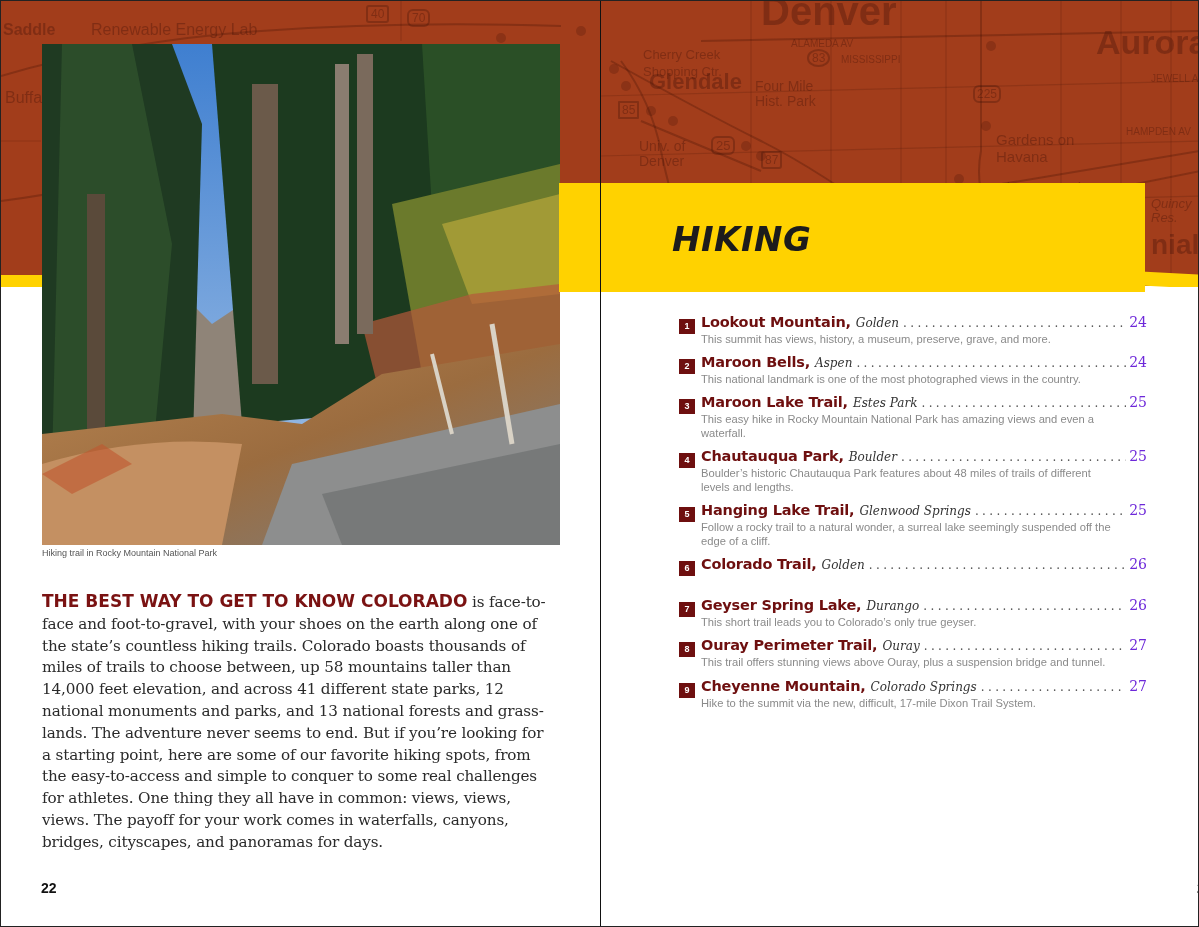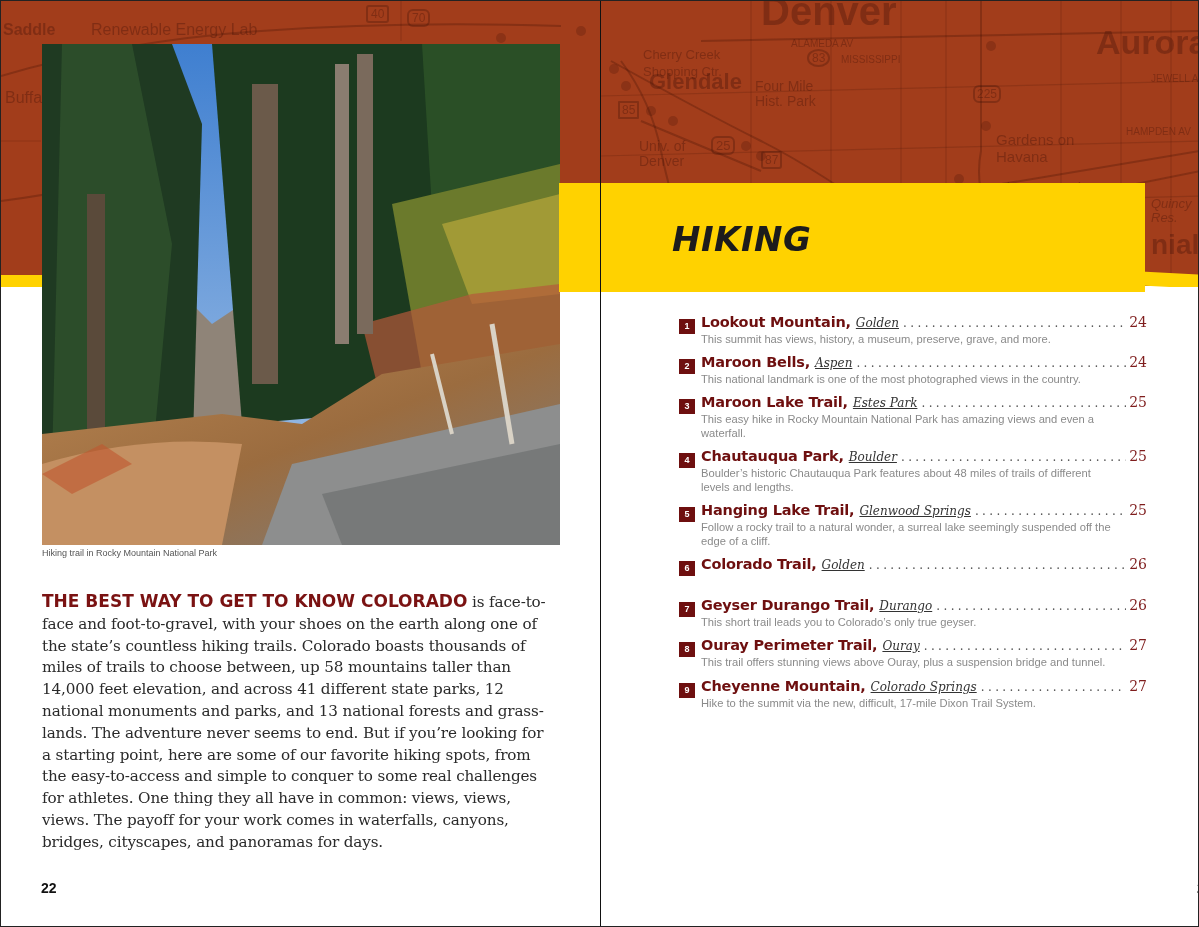--- a/index.html
+++ b/index.html
@@ -35,23 +35,23 @@
   
   .banner { position: absolute; left: 558px; top: 182px; width: 586px; height: 109px; background: #ffd200; z-index: 10; padding-left: 6px; }
   .banner-title { position: absolute; left: 113px; top: 36px; font-family: "DejaVu Sans", sans-serif; font-weight: bold; font-style: italic; font-size: 34px; color: #1c1c1c; letter-spacing: 0.5px; }
 
   
   .toc { position: absolute; left: 678px; top: 313px; width: 468px; z-index: 5; }
   .toc-item { position: relative; }
   .toc-head { display: flex; align-items: baseline; height: 19px; }
   .toc-num { display: inline-block; width: 16px; height: 15px; background: #6e0f0f; color: #fff; font-family: "Liberation Sans", sans-serif; font-weight: bold; font-size: 9px; text-align: center; line-height: 15px; margin-right: 6px; position: relative; top: 2px; flex: none; }
   .toc-name { font-family: "DejaVu Sans", sans-serif; font-weight: bold; font-size: 14.5px; color: #6e0f0f; white-space: nowrap; letter-spacing: -0.2px; flex: none; }
-  .toc-loc { font-family: "DejaVu Serif", serif; font-style: italic; font-size: 12px; color: #333; white-space: nowrap; margin-left: 5px; flex: none; text-decoration: underline; }
+  .toc-loc { font-family: "DejaVu Serif", serif; font-style: italic; font-size: 12px; color: #333; white-space: nowrap; margin-left: 5px; flex: none; }
   .toc-dots { flex: 1; overflow: hidden; white-space: nowrap; font-family: "DejaVu Serif", serif; font-size: 12px; color: #555; letter-spacing: 3.4px; margin: 0 3px 0 4px; }
-  .toc-page { font-family: "DejaVu Serif", serif; font-size: 14px; color: #7f1d1d; flex: none; }
+  .toc-page { font-family: "DejaVu Serif", serif; font-size: 14px; color: #6d28d9; flex: none; }
   .toc-desc { margin-left: 22px; font-family: "Liberation Sans", sans-serif; font-size: 11.2px; line-height: 13.5px; color: #8a8a8a; width: 410px; }
 </style>
 </head>
 <body>
 
 <div class="spread">
 
   <div class="map-band">
     <svg width="1199" height="285" viewBox="0 0 1199 285">
       <g stroke="rgba(60,15,5,0.28)" fill="none" stroke-width="2">
@@ -227,21 +227,21 @@
           <span class="toc-num">6</span>
           <span class="toc-name">Colorado Trail,</span>
           <span class="toc-loc">Golden</span>
           <span class="toc-dots">......................................................................</span>
           <span class="toc-page">26</span>
         </div>
     </div>
     <div class="toc-item" style="height:40px;">
       <div class="toc-head">
           <span class="toc-num">7</span>
-          <span class="toc-name">Geyser Durango Trail,</span>
+          <span class="toc-name">Geyser Spring Lake,</span>
           <span class="toc-loc">Durango</span>
           <span class="toc-dots">......................................................................</span>
           <span class="toc-page">26</span>
         </div>
       <div class="toc-desc">This short trail leads you to Colorado’s only true geyser.</div>
     </div>
     <div class="toc-item" style="height:41px;">
       <div class="toc-head">
           <span class="toc-num">8</span>
           <span class="toc-name">Ouray Perimeter Trail,</span>

